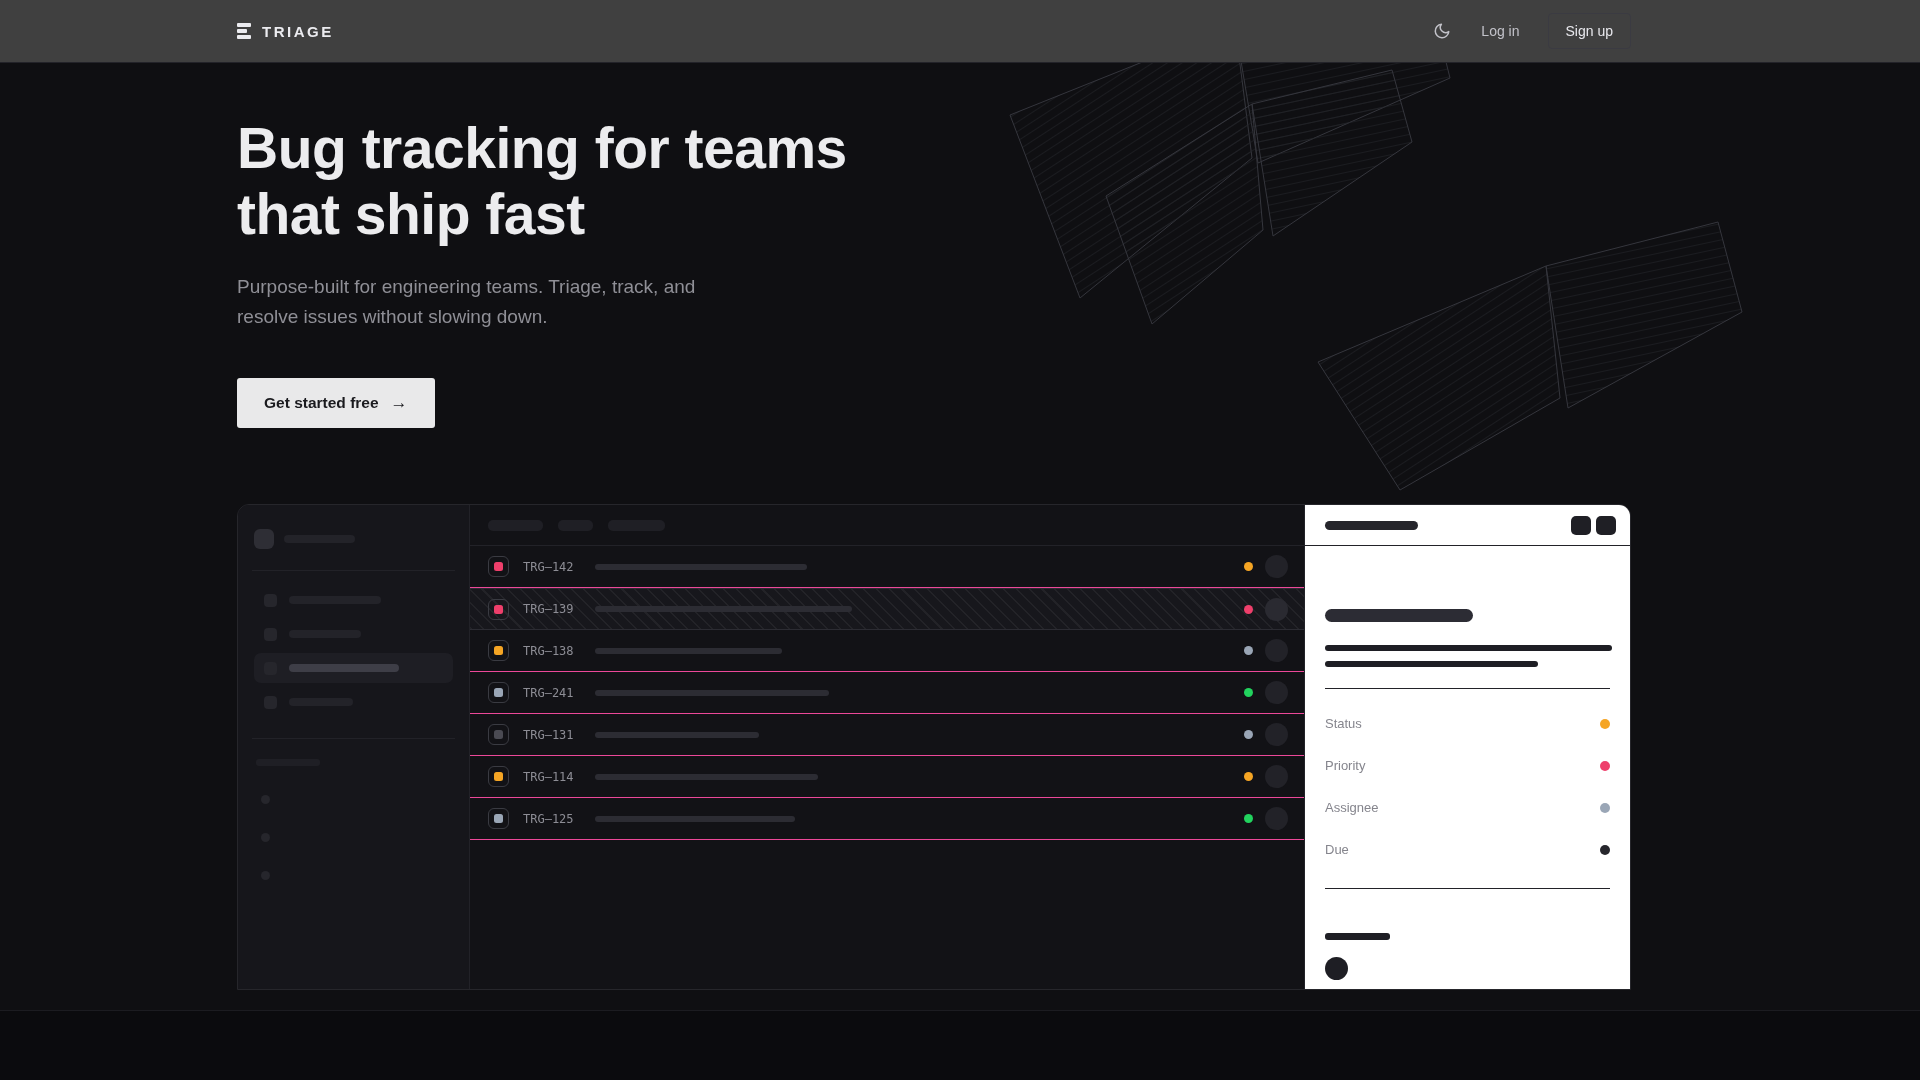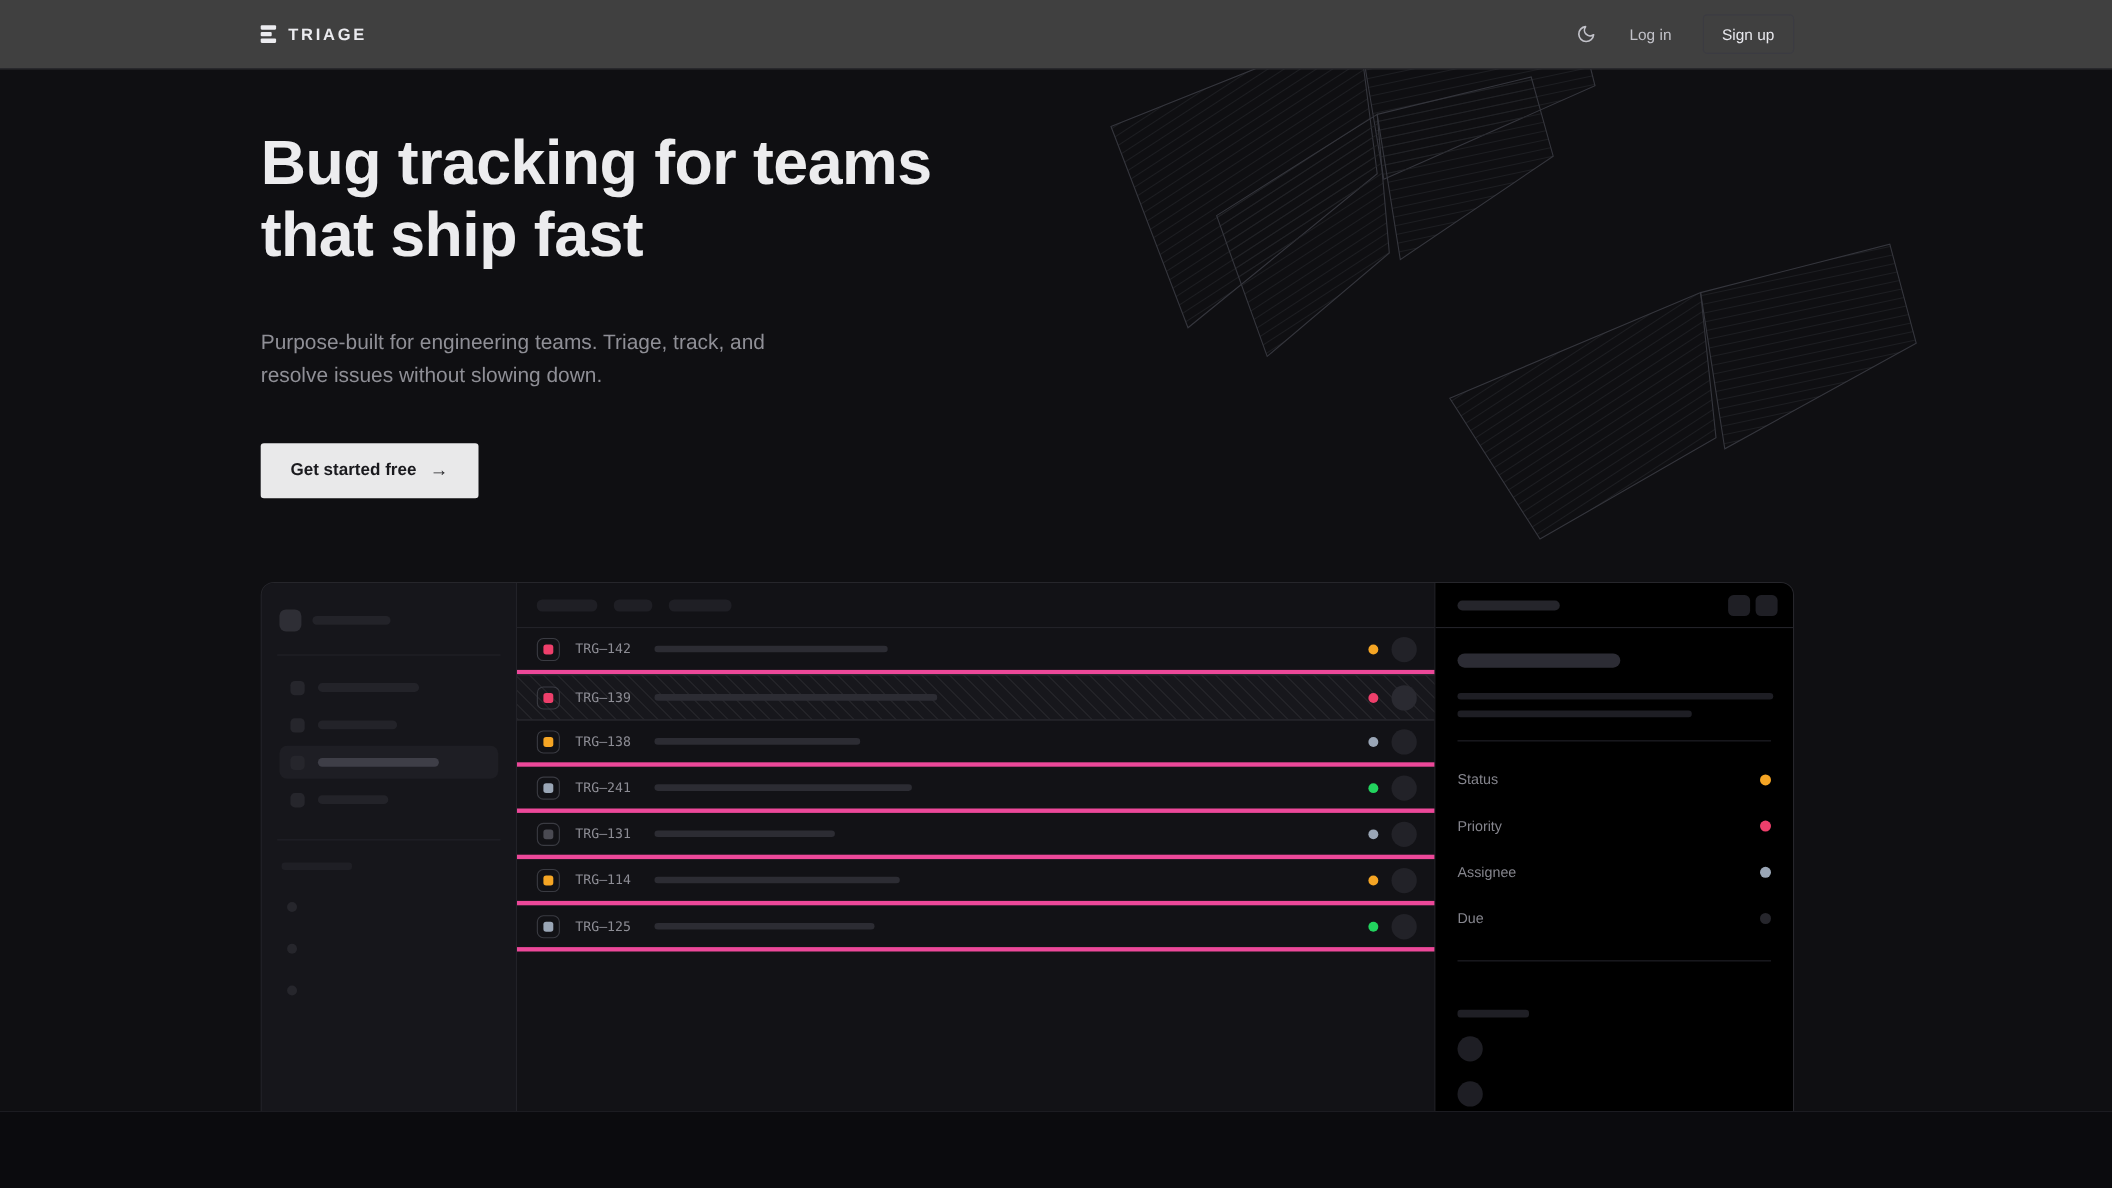--- a/index.html
+++ b/index.html
@@ -34,21 +34,21 @@
     border:1px solid #3b3b42; border-radius:4px;
     padding:9px 17px; cursor:pointer; font-family:inherit;
   }
   
   .hero { position:relative; z-index:1; width:1394px; margin-left:237px; padding-top:52px; }
   .hero h1 {
     font-size:57px; line-height:1.16; font-weight:600;
     letter-spacing:-0.5px; color:#ececee;
   }
   .hero p {
-    margin-top:50px; font-size:19px; line-height:30px;
+    margin-top:25px; font-size:19px; line-height:30px;
     color:#8f8f96; max-width:470px;
   }
   .cta {
     margin-top:46px; display:inline-flex; align-items:center; gap:12px;
     background:#e9e9ea; color:#1a1a1e; border:none; border-radius:3px;
     height:50px; padding:0 27px; font-size:15.5px; font-weight:600;
     font-family:inherit; cursor:pointer;
   }
   .cta .arr { font-size:17px; font-weight:400; }
   
@@ -71,42 +71,42 @@
   .sb-item .bar { height:8px; }
   .sb-item.active { background:#1e1e24; }
   .sb-item.active .bar { background:#3e3e47; }
   .sb-label { width:64px; height:7px; border-radius:3px; background:#1f1f25; margin:20px 0 0 2px; }
   .sb-dot { width:9px; height:9px; border-radius:50%; background:#26262c; margin:29px 0 0 7px; }
   
   .list { background:#121216; border-right:1px solid #222228; display:flex; flex-direction:column; }
   .list-head { height:41px; border-bottom:1px solid #222228; display:flex; align-items:center; gap:15px; padding:0 18px; }
   .tabpill { height:11px; border-radius:5px; background:#1f1f25; }
   .tp1 { width:55px; } .tp2 { width:35px; } .tp3 { width:57px; }
-  .row { height:42px; display:flex; align-items:center; padding:0 16px 0 18px; border-bottom:4px solid #ec4899; cursor:pointer; }
+  .row { height:42px; display:flex; align-items:center; padding:0 16px 0 18px; border-bottom:1px solid #ec4899; cursor:pointer; }
   .chk {
     width:21px; height:21px; border:1.5px solid #3a3b42; border-radius:6px;
     display:flex; align-items:center; justify-content:center; flex:none;
   }
   .chk-in { width:9px; height:9px; border-radius:2.5px; }
   .rid {
     font-family:"DejaVu Sans Mono","Liberation Mono",monospace;
     font-size:12px; color:#8d8d95; margin-left:14px; width:62px; flex:none;
   }
   .rbar { height:6px; border-radius:3px; background:#2c2c33; margin-left:10px; }
   .rspace { flex:1; }
   .rdot { width:9px; height:9px; border-radius:50%; flex:none; }
   .ravatar { width:23px; height:23px; border-radius:50%; background:#222228; margin-left:12px; flex:none; }
   .row.hatched {
     background:#17171c;
     background-image:repeating-linear-gradient(45deg, rgba(255,255,255,0.05) 0 1.5px, transparent 1.5px 9px);
     border-top:1px solid #2c2c33; border-bottom:1px solid #2c2c33;
   }
   .row.hatched .ravatar { background:#2a2a31; }
   
-  .panel { background:#000000; display:flex; flex-direction:column; }
+  .panel { background:#ffffff; display:flex; flex-direction:column;gap:40px; }
   .panel-head { height:41px; border-bottom:1px solid #222228; display:flex; align-items:center; padding:0 14px 0 20px; }
   .ph-pill { width:93px; height:9px; border-radius:5px; background:#25252b; }
   .ph-btns { margin-left:auto; display:flex; gap:5px; }
   .ph-btn { width:20px; height:19px; border-radius:5px; background:#1f1f25; cursor:pointer; }
   .panel-body { padding:0 20px; }
   .p-title { width:148px; height:13px; border-radius:7px; background:#2c2c34; margin-top:23px; }
   .p-line { height:6px; border-radius:3px; background:#1e1e24; }
   .pl1 { width:287px; margin-top:23px; } .pl2 { width:213px; margin-top:10px; }
   .p-div { height:1px; background:#222228; margin-top:21px; }
   .prop { display:flex; align-items:center; margin-top:27px; }

